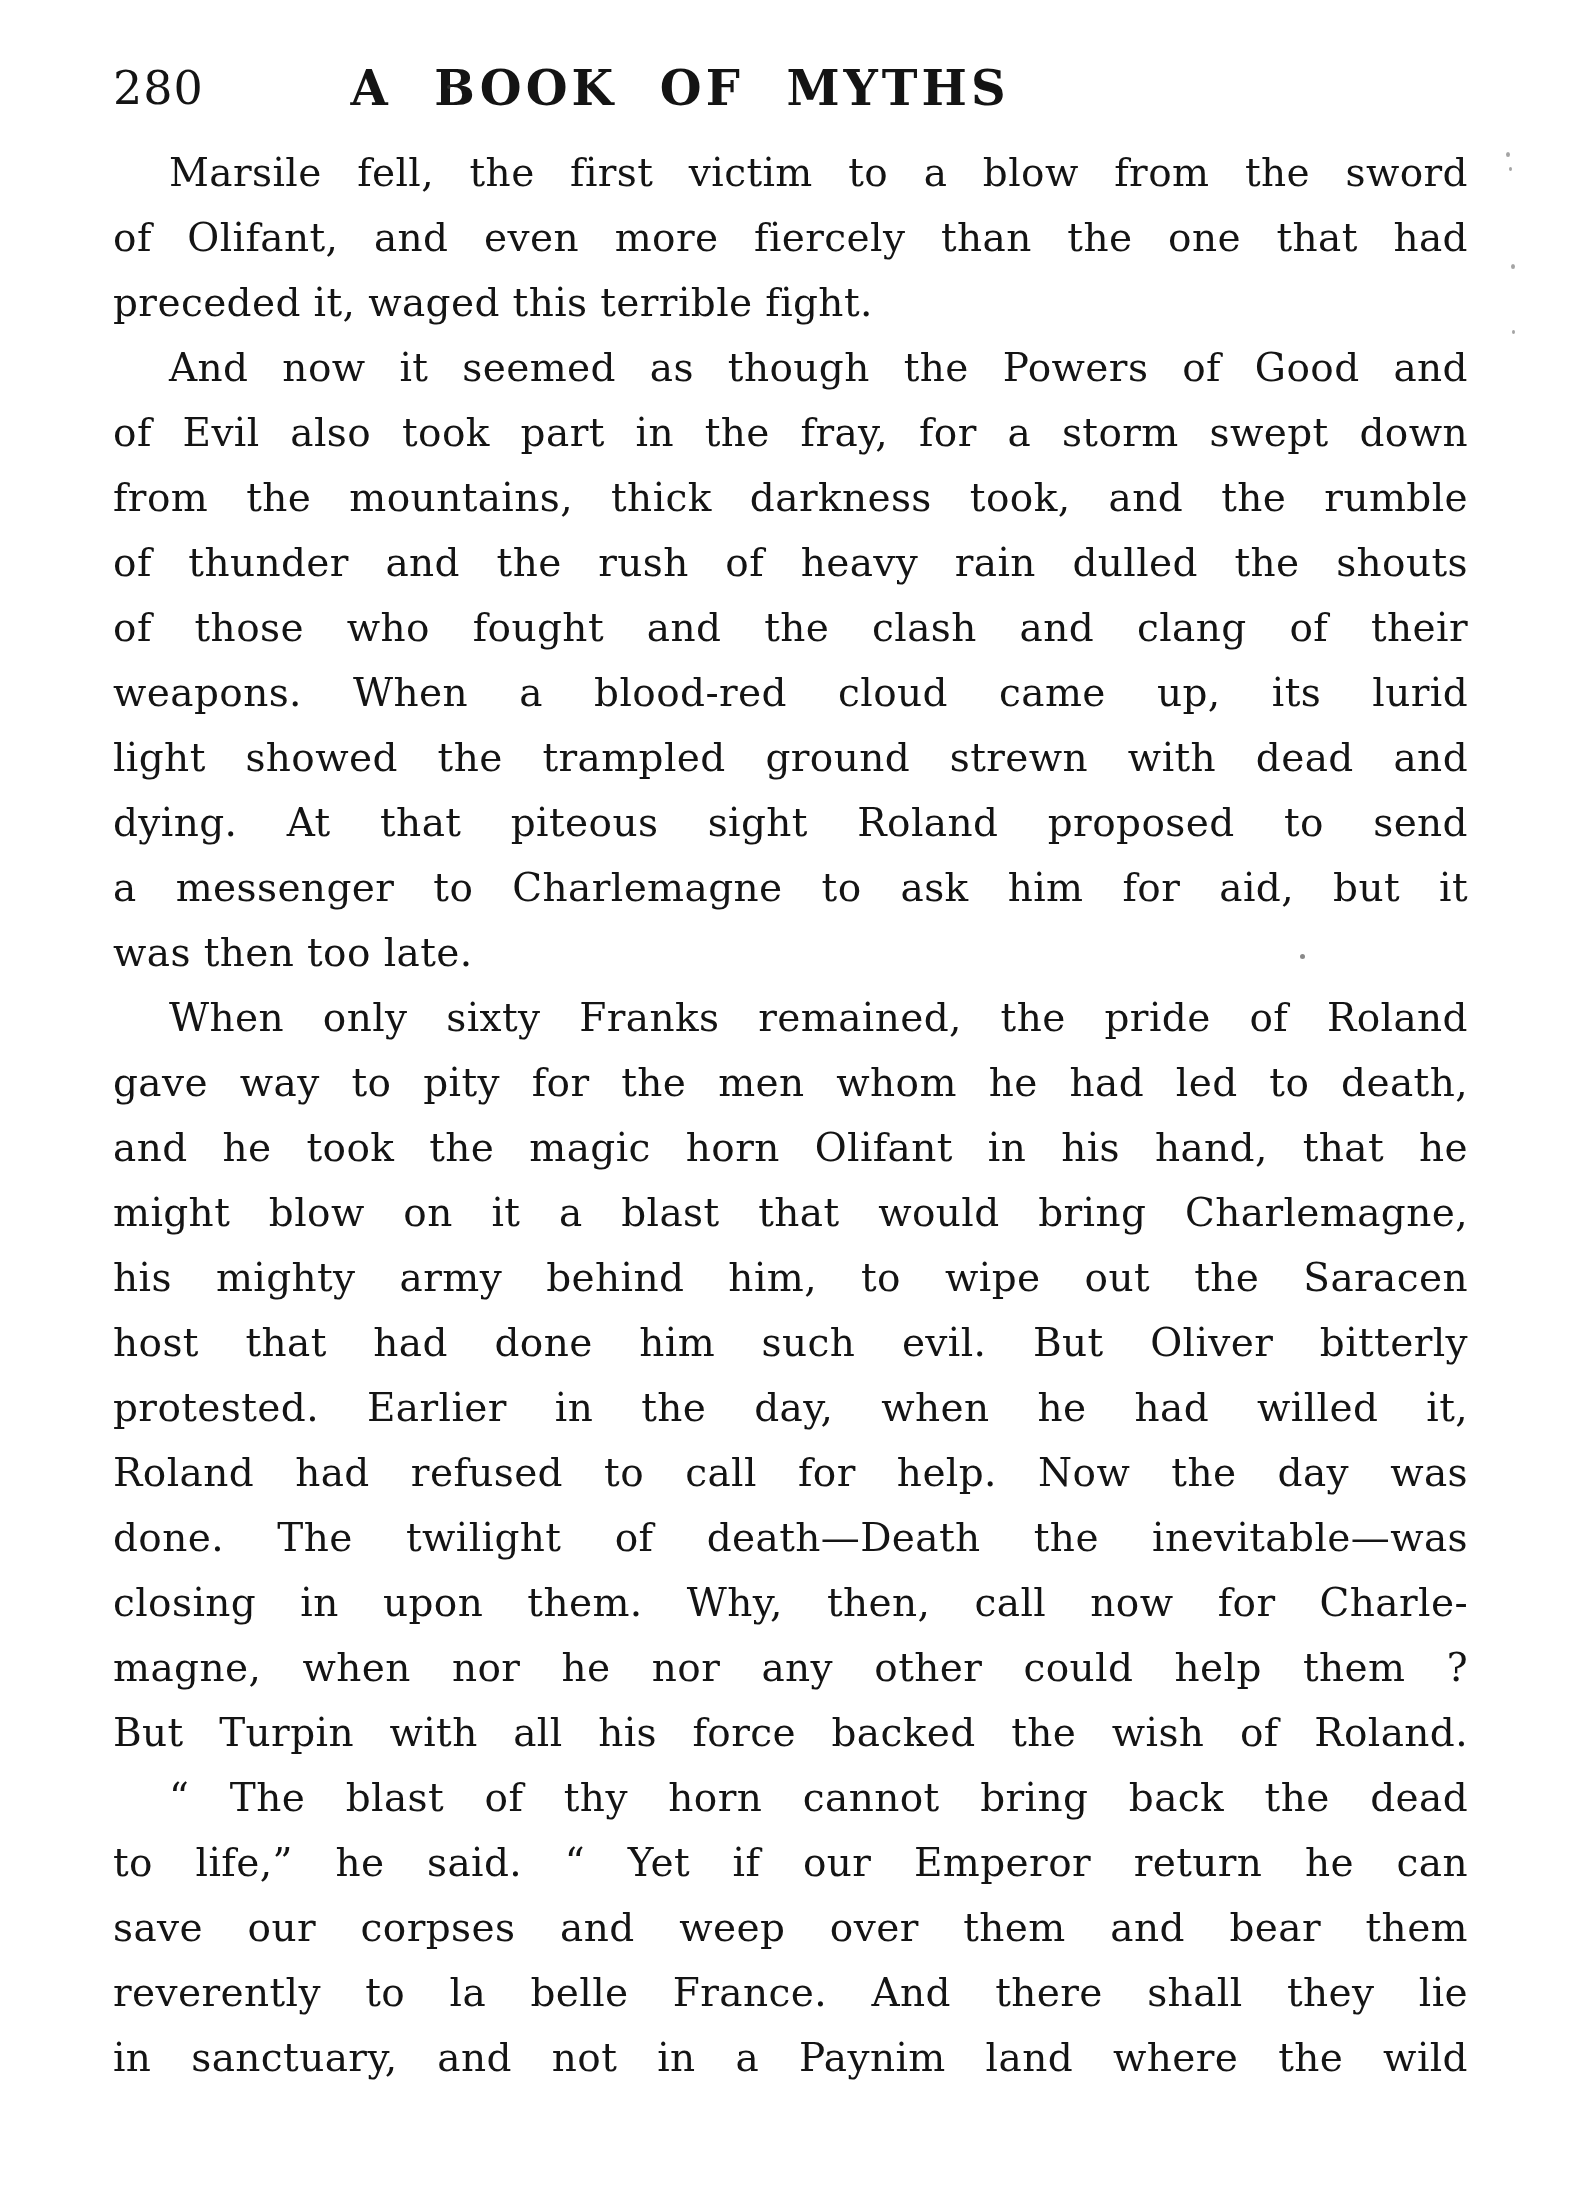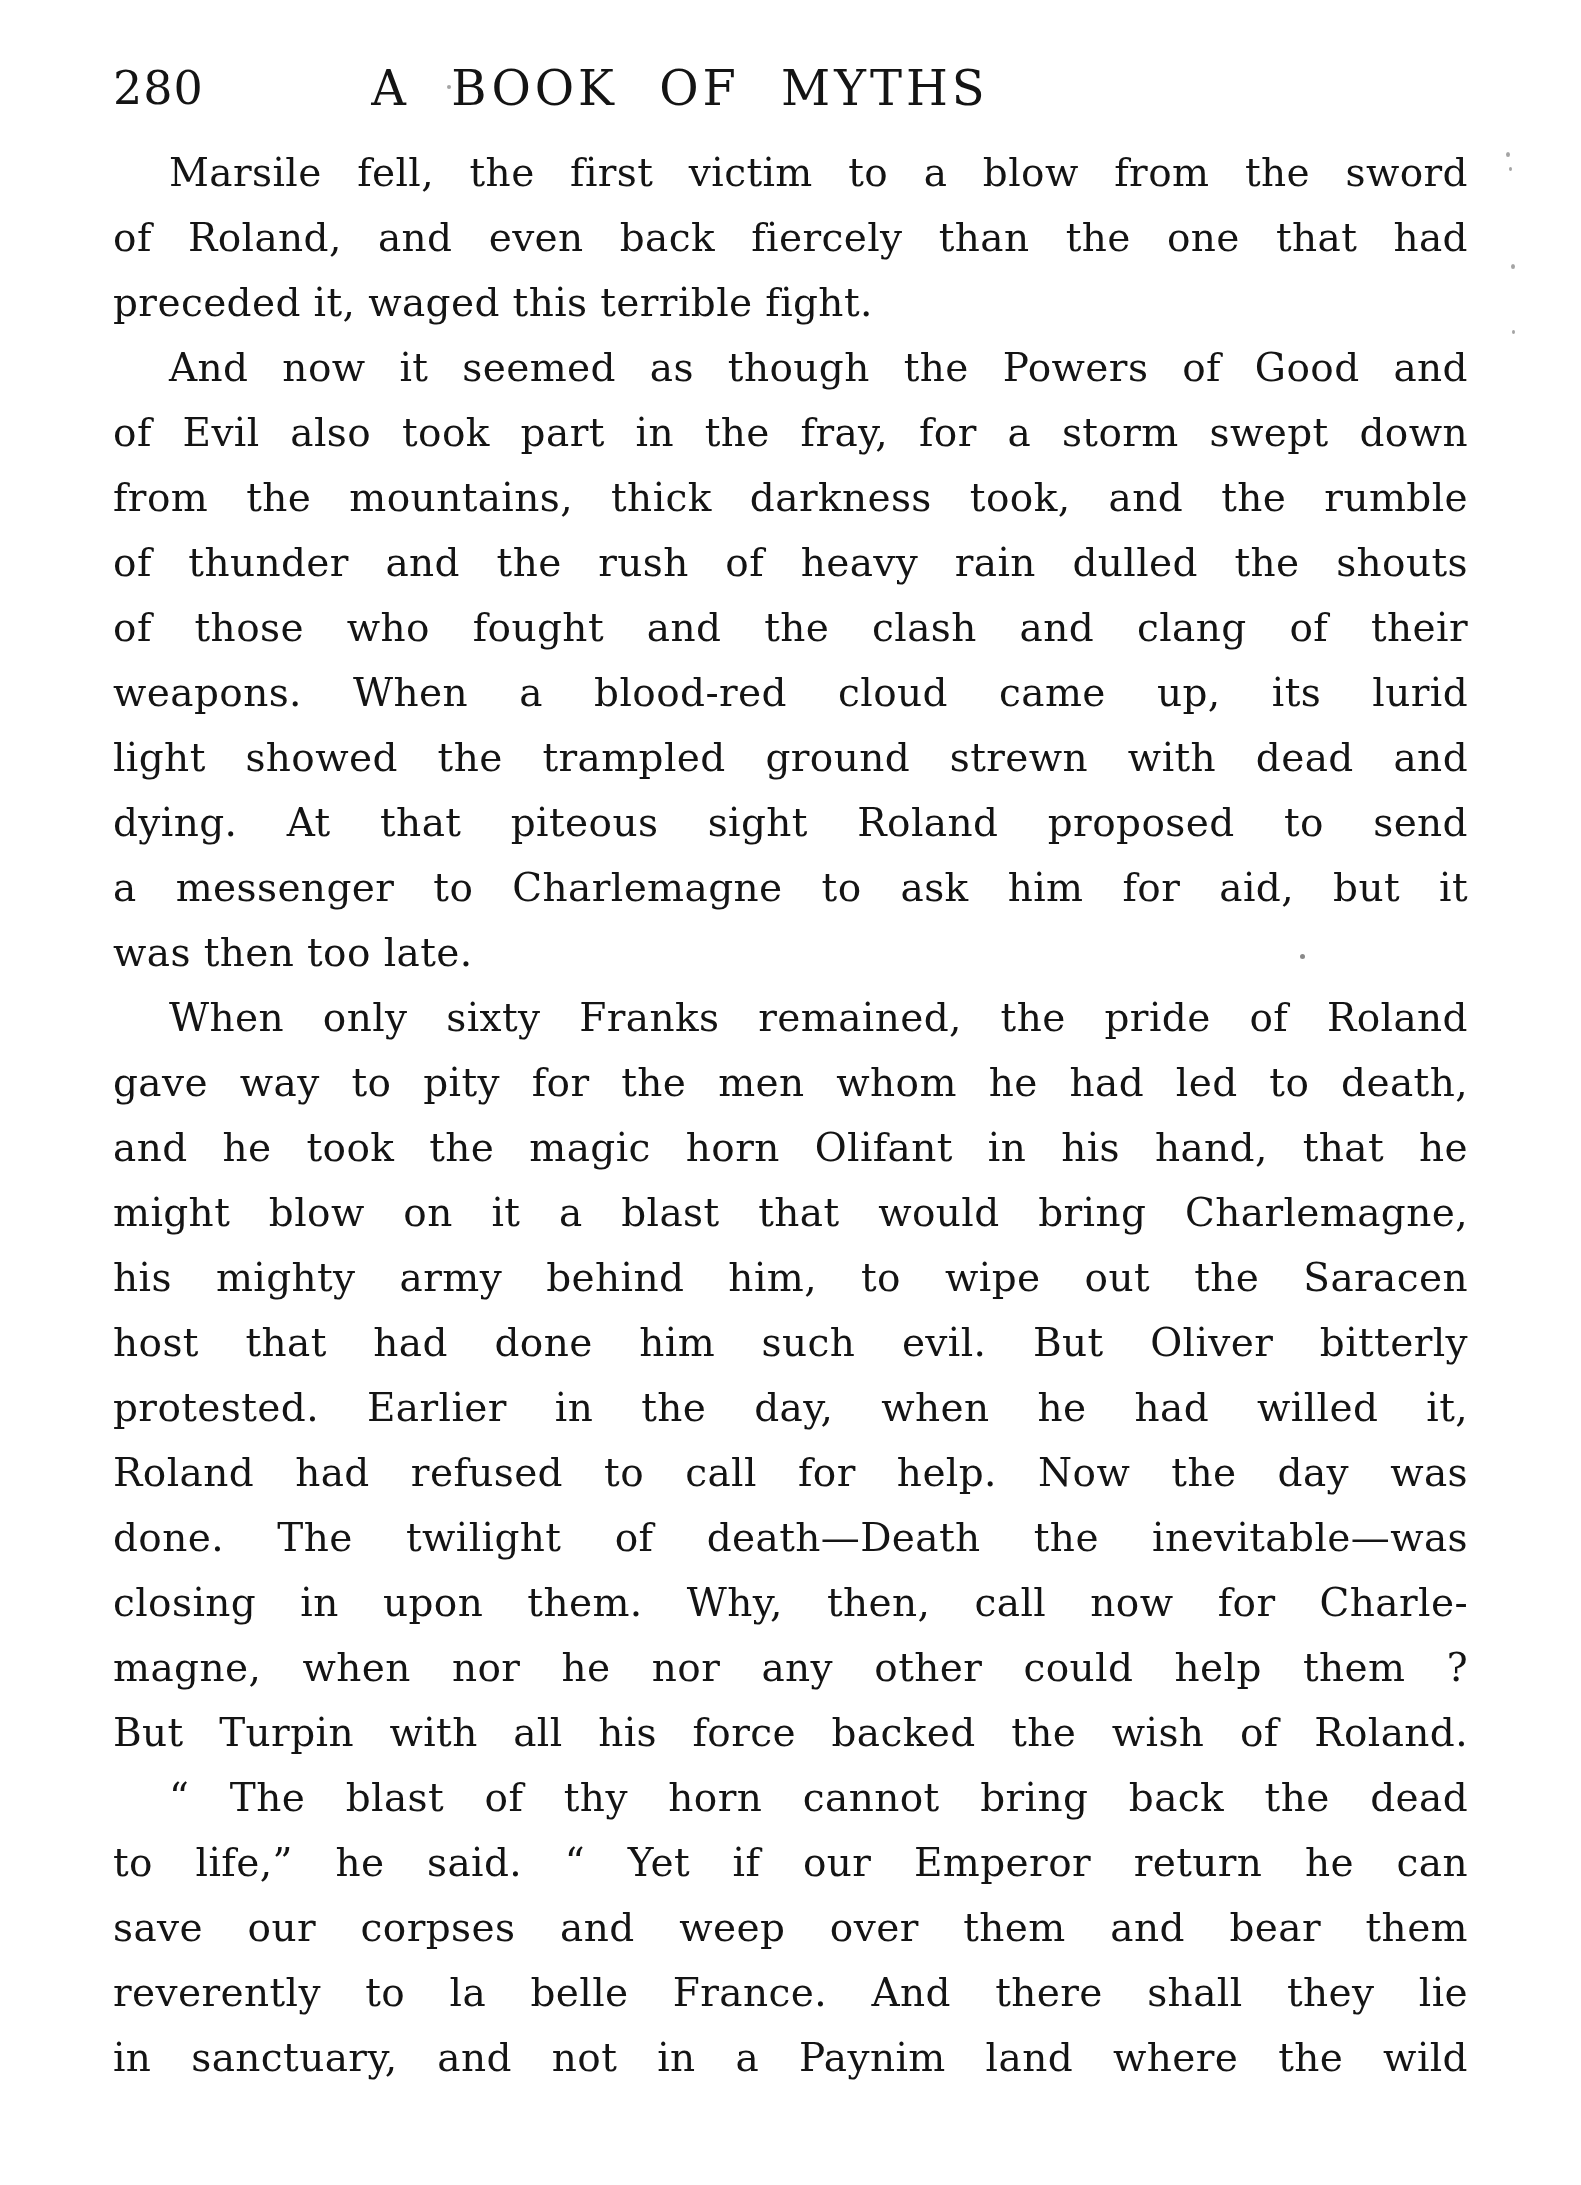--- a/index.html
+++ b/index.html
@@ -11,21 +11,21 @@
     font-family:"DejaVu Serif","Liberation Serif",serif;
     overflow:hidden;
   }
   .header{position:relative;height:52px;margin-top:62px;}
   .pagenum{
     position:absolute;left:113px;top:0;
     font-size:46px;font-weight:400;letter-spacing:1px;line-height:52px;
   }
   .running-title{
     position:absolute;left:680px;top:0;transform:translateX(-50%);
-    font-size:48px;font-weight:400;letter-spacing:4px;word-spacing:22px;
+    font-size:48px;font-weight:700;letter-spacing:4px;word-spacing:22px;
     white-space:nowrap;line-height:52px;
   }
   .text-block{margin:26px 113px 0 113px;width:1355px;}
   .para{margin:0;}
   .line{
     font-size:39px;line-height:65px;letter-spacing:0.4px;
     text-align:justify;text-align-last:justify;
   }
   .line.first{text-indent:56px;}
   .para.short-end .line.last{text-align-last:left;}
@@ -42,21 +42,21 @@
 
 <div class="page">
   <div class="header">
     <span class="pagenum">280</span>
     <span class="running-title">A BOOK OF MYTHS</span>
   </div>
 
   <div class="text-block" id="text-block">
       <div class="para short-end">
         <div class="line first">Marsile fell, the first victim to a blow from the sword</div>
-        <div class="line">of Roland, and even back fiercely than the one that had</div>
+        <div class="line">of Olifant, and even more fiercely than the one that had</div>
         <div class="line last">preceded it, waged this terrible fight.</div>
       </div>
       <div class="para short-end">
         <div class="line first">And now it seemed as though the Powers of Good and</div>
         <div class="line">of Evil also took part in the fray, for a storm swept down</div>
         <div class="line">from the mountains, thick darkness took, and the rumble</div>
         <div class="line">of thunder and the rush of heavy rain dulled the shouts</div>
         <div class="line">of those who fought and the clash and clang of their</div>
         <div class="line">weapons.  When a blood-red cloud came up, its lurid</div>
         <div class="line">light showed the trampled ground strewn with dead and</div>

